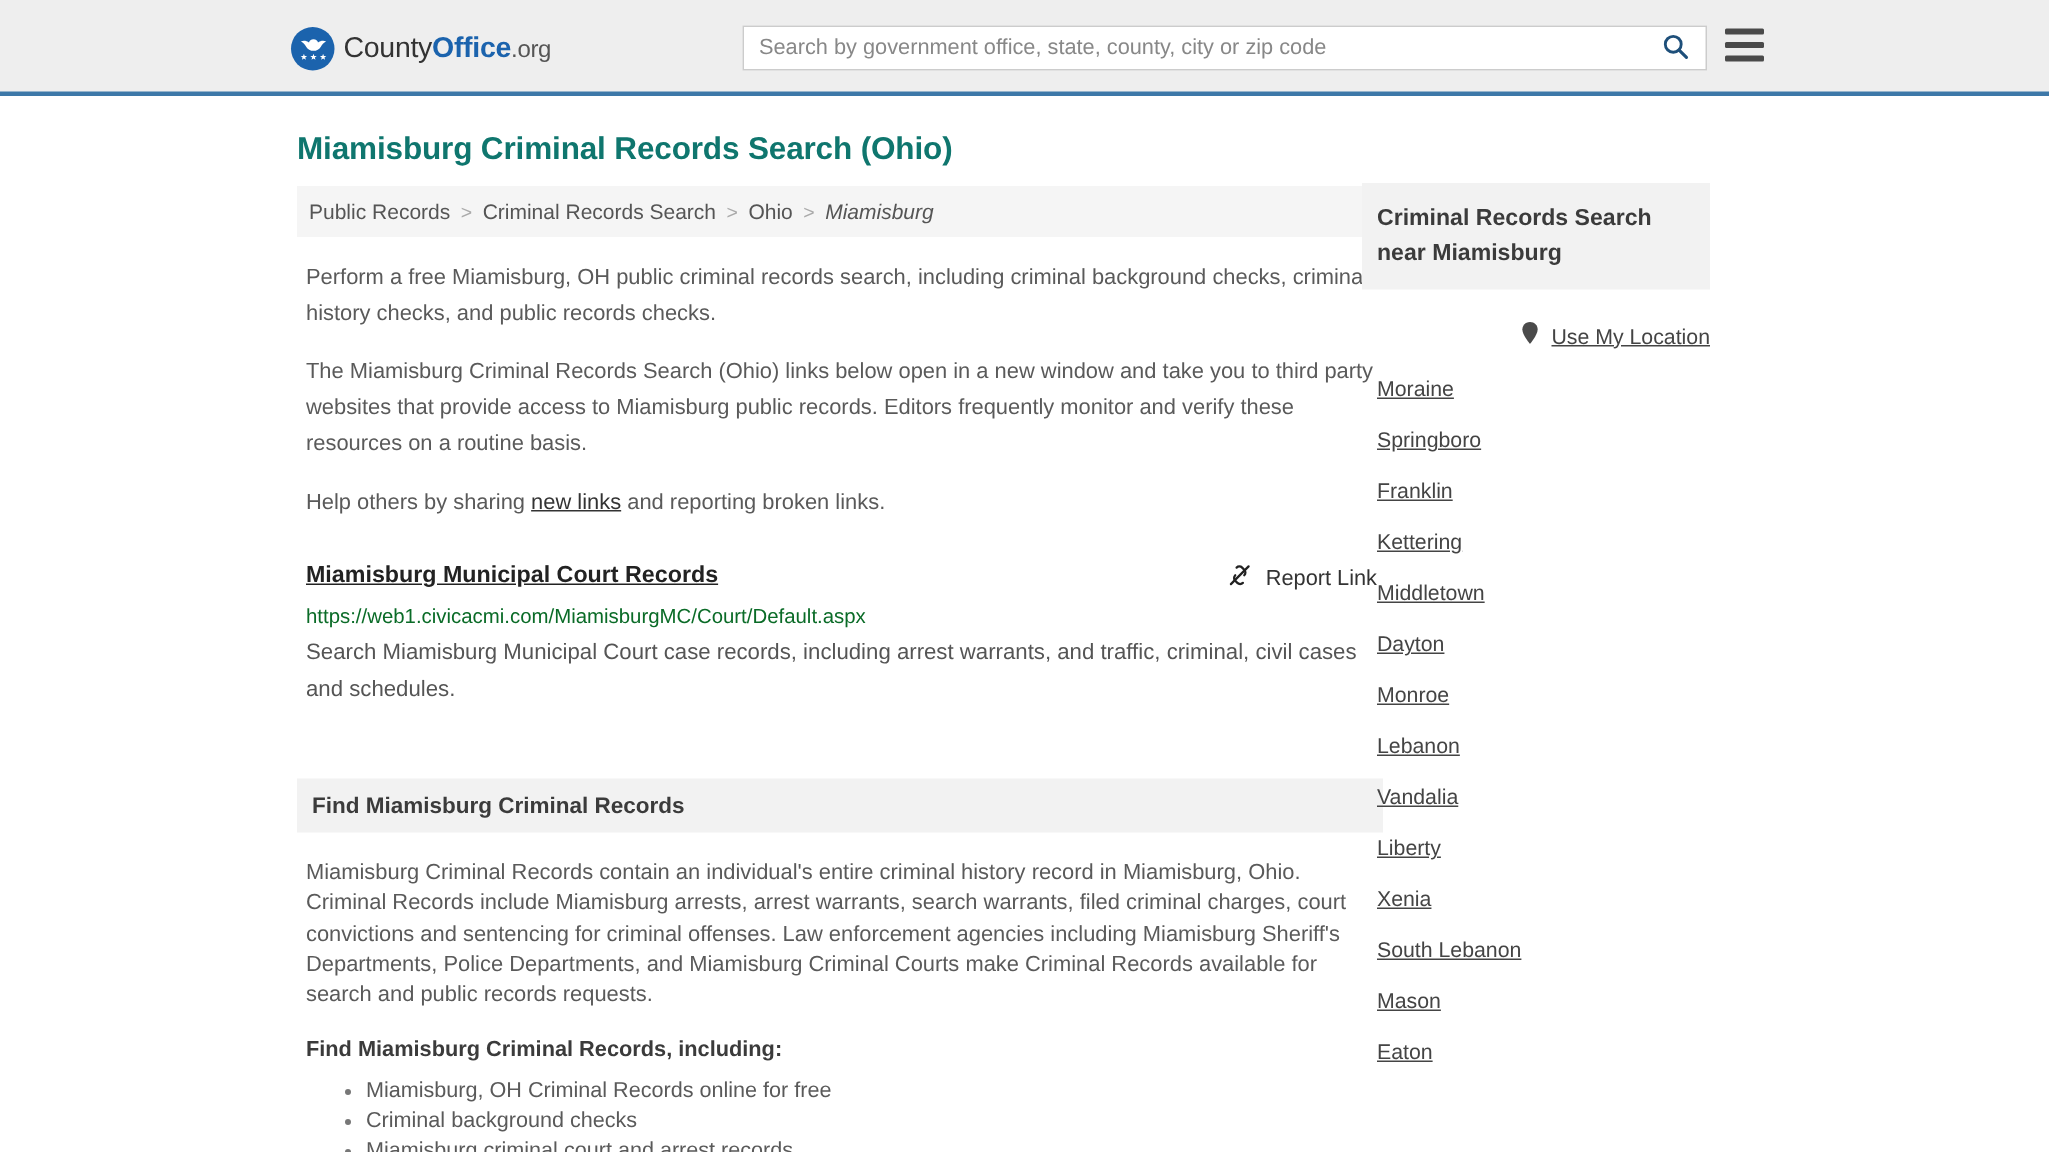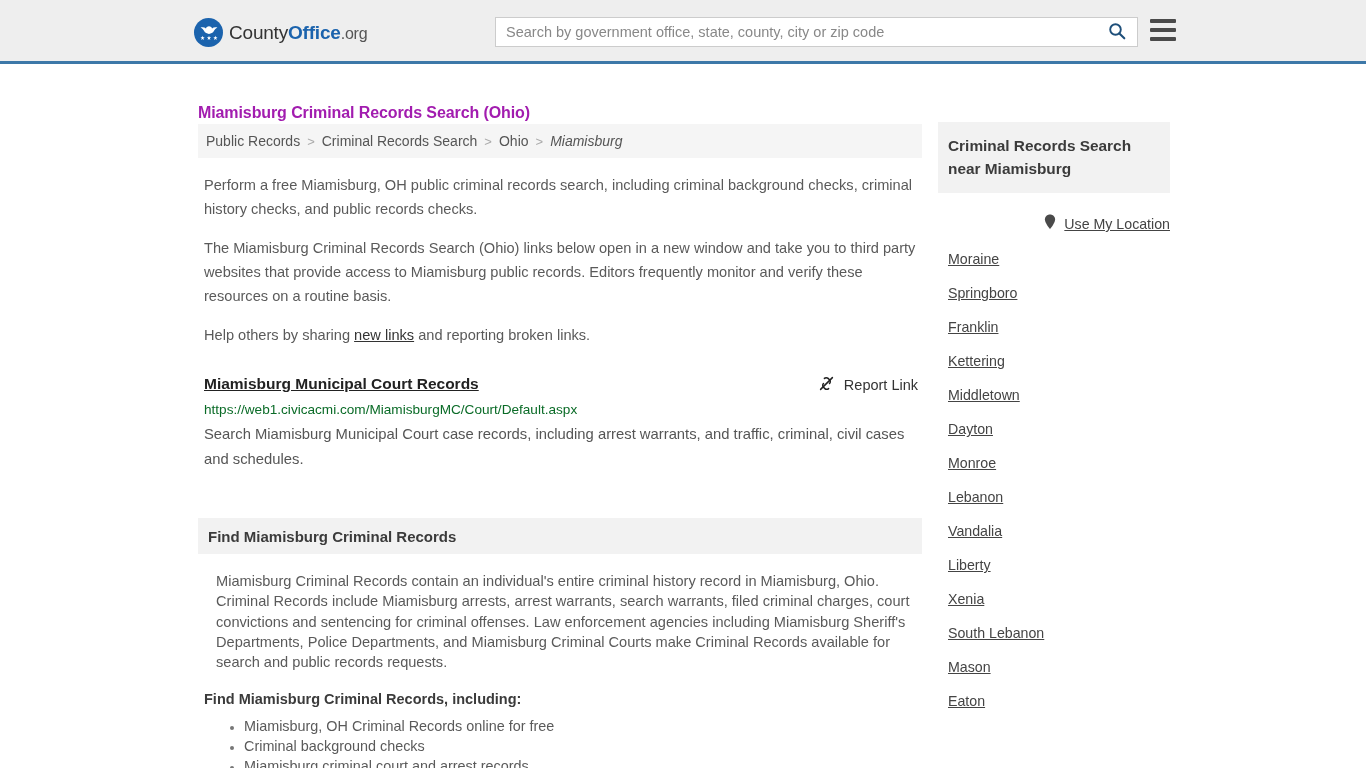--- a/index.html
+++ b/index.html
@@ -83,35 +83,35 @@
   }
 
   
   .page {
     position: relative;
     width: 1366px;
     padding: 0;
   }
   .page-title {
     position: absolute;
-    left: 198px; top: 40px;
-    font-size: 16px;
-    font-weight: bold;
-    color: #a21caf;
+    left: 198px; top: 24px;
+    font-size: 21px;
+    font-weight: bold;
+    color: #0f766e;
     margin: 0;
     letter-spacing: -0.1px;
   }
   .content-col {
     position: absolute;
     left: 198px; top: 60px;
     width: 724px;
   }
   .side-col {
     position: absolute;
-    left: 938px; top: 58px;
+    left: 908px; top: 58px;
     width: 232px;
   }
 
   
   .breadcrumb {
     background: #f5f5f5;
     height: 34px;
     display: flex; align-items: center;
     padding: 0 8px;
     font-size: 14px;
@@ -186,21 +186,21 @@
     padding: 0 10px;
     margin-top: 46px;
     font-size: 15px;
     font-weight: bold;
     color: #3b3b3b;
   }
   .section-body {
     font-size: 14.6px;
     line-height: 20.3px;
     color: #5a5a5a;
-    margin: 17px 0 0 18px;
+    margin: 17px 0 0 6px;
   }
   .list-heading {
     font-size: 14.5px;
     font-weight: bold;
     color: #3b3b3b;
     margin: 19px 0 0 6px;
   }
   ul.bullets {
     margin: 9px 0 0 0;
     padding-left: 46px;

